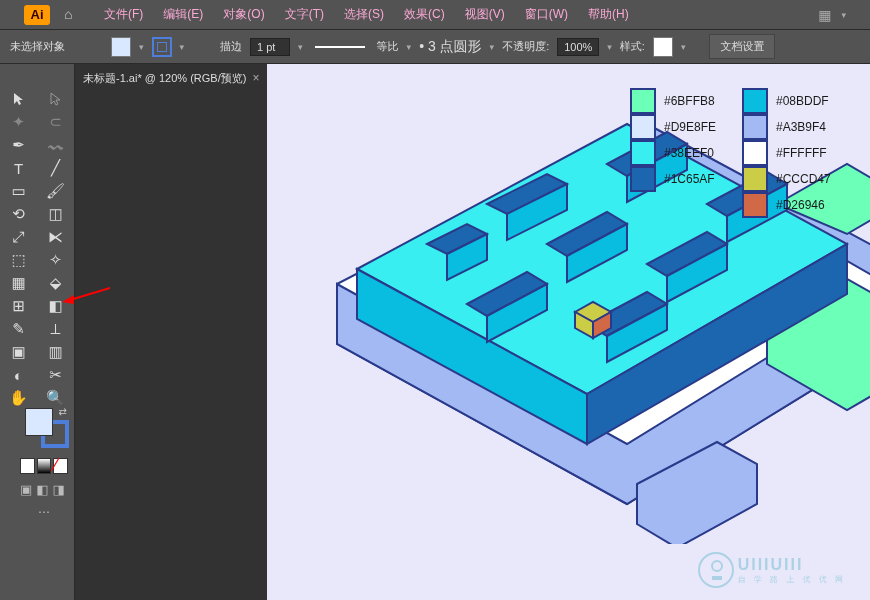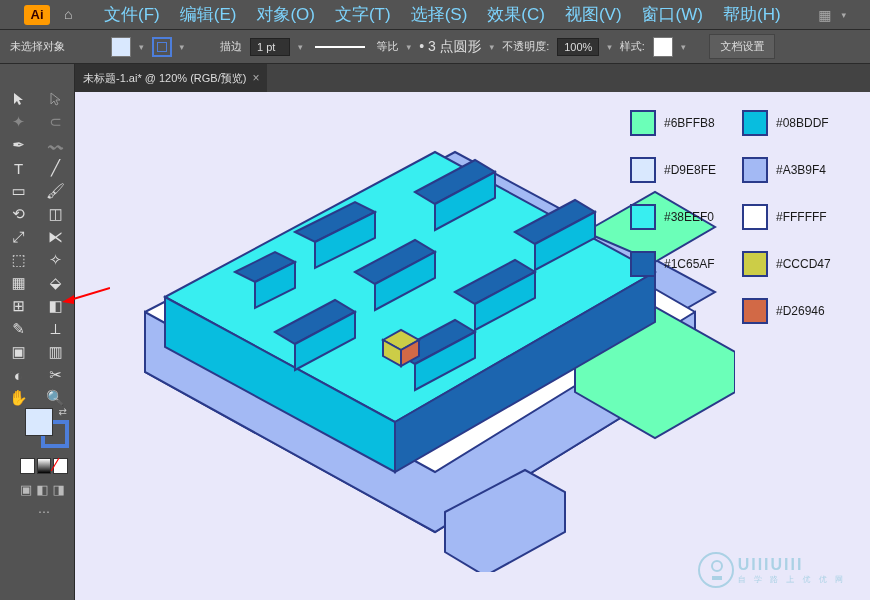--- a/index.html
+++ b/index.html
@@ -1,21 +1,21 @@
 <!DOCTYPE html>
 <html><head>
 <meta charset="utf-8">
 <style>
 * { margin: 0; padding: 0; box-sizing: border-box; font-family: "Microsoft YaHei", sans-serif; }
 body { width: 870px; height: 600px; background: #323232; overflow: hidden; }
 
 .menubar { height: 30px; background: #535353; display: flex; align-items: center; padding: 0 24px; gap: 4px; border-bottom: 1px solid #2a2a2a; }
 .logo { width: 26px; height: 20px; background: #FF9A00; color: #330000; font-weight: bold; font-size: 13px; text-align: center; line-height: 20px; border-radius: 3px; }
 .home-icon { width: 18px; height: 18px; margin: 0 10px; color: #ccc; font-size: 14px; }
-.menu-item { color: #7dd3fc; font-size: 17px; padding: 4px 8px; cursor: default; }
+.menu-item { color: #f9a8d4; font-size: 12px; padding: 4px 8px; cursor: default; }
 .menu-spacer { flex: 1; }
 .menu-icon { color: #aaa; padding: 0 6px; font-size: 14px; }
 
 .controlbar { height: 34px; background: #535353; display: flex; align-items: center; padding: 0 10px; gap: 8px; border-bottom: 1px solid #2a2a2a; }
 .ctrl-label { color: #ddd; font-size: 11px; }
 .swatch { width: 20px; height: 20px; border: 1px solid #777; }
 .swatch-white { background: #D9E8FE; }
 .stroke-btn { width: 20px; height: 20px; border: 2px solid #4d7edb; display: flex; align-items: center; justify-content: center; }
 .stroke-btn-inner { width: 10px; height: 10px; border: 1px solid #4d7edb; }
 .dropdown-arrow { color: #aaa; font-size: 9px; }
@@ -35,29 +35,29 @@
 .stroke-box { position: absolute; bottom: 0; right: 0; width: 28px; height: 28px; background: #535353; border: 4px solid #4d7edb; }
 .swap-ico { position: absolute; top: -2px; right: 2px; color: #ccc; font-size: 10px; }
 .bottom-swatches { display: flex; gap: 2px; margin: 10px 0 0 10px; }
 .bs { width: 16px; height: 16px; }
 .bottom-icons { margin: 8px 0 0 10px; display: flex; gap: 4px; color: #bbb; font-size: 13px; }
 .dots3 { margin: 8px 0 0 28px; color: #bbb; font-size: 12px; }
 
 .arrow-red { position: absolute; left: 62px; top: 286px; z-index: 50; }
 .arrow-red svg { width: 48px; height: 18px; }
 
-.canvas-wrap { flex: 1; display: flex; flex-direction: column; }
+.canvas-wrap { flex: 1; display: flex; }
 .tabbar { height: 28px; background: #434343; display: flex; align-items: center; }
 .tab { height: 28px; background: #323232; color: #ddd; font-size: 11px; padding: 0 8px; display: flex; align-items: center; gap: 6px; }
 .tab-close { color: #aaa; font-size: 12px; }
 
 .canvas { flex: 1; background: #e9e8fa; position: relative; }
 .maze-img { position: absolute; left: 20px; top: 20px; }
 
-.palette { position: absolute; right: 24px; top: 18px; display: grid; grid-template-columns: 26px 70px 26px 70px; gap: 21px 8px; align-items: center; }
+.palette { position: absolute; right: 24px; top: 24px; display: grid; grid-template-columns: 26px 70px 26px 70px; gap: 0 8px; align-items: center; }
 .pal-sw { width: 26px; height: 26px; border: 2px solid #2a3a8a; }
 .pal-lbl { font-size: 12px; color: #1a1a1a; }
 
 .watermark { position: absolute; right: 24px; bottom: 12px; display: flex; align-items: center; gap: 4px; opacity: 0.55; }
 .wm-circle { width: 36px; height: 36px; border: 2px solid #7ac0d4; border-radius: 50%; position: relative; }
 .wm-bulb { position: absolute; top: 6px; left: 11px; width: 12px; height: 12px; border: 2px solid #7ac0d4; border-radius: 50%; }
 .wm-base { position: absolute; bottom: 6px; left: 12px; width: 10px; height: 4px; border-top: 2px solid #7ac0d4; border-bottom: 2px solid #7ac0d4; }
 .wm-text { color: #7ac0d4; font-size: 16px; font-weight: bold; letter-spacing: 2px; }
 .wm-sub { color: #7ac0d4; font-size: 8px; letter-spacing: 3px; }
 </style>

